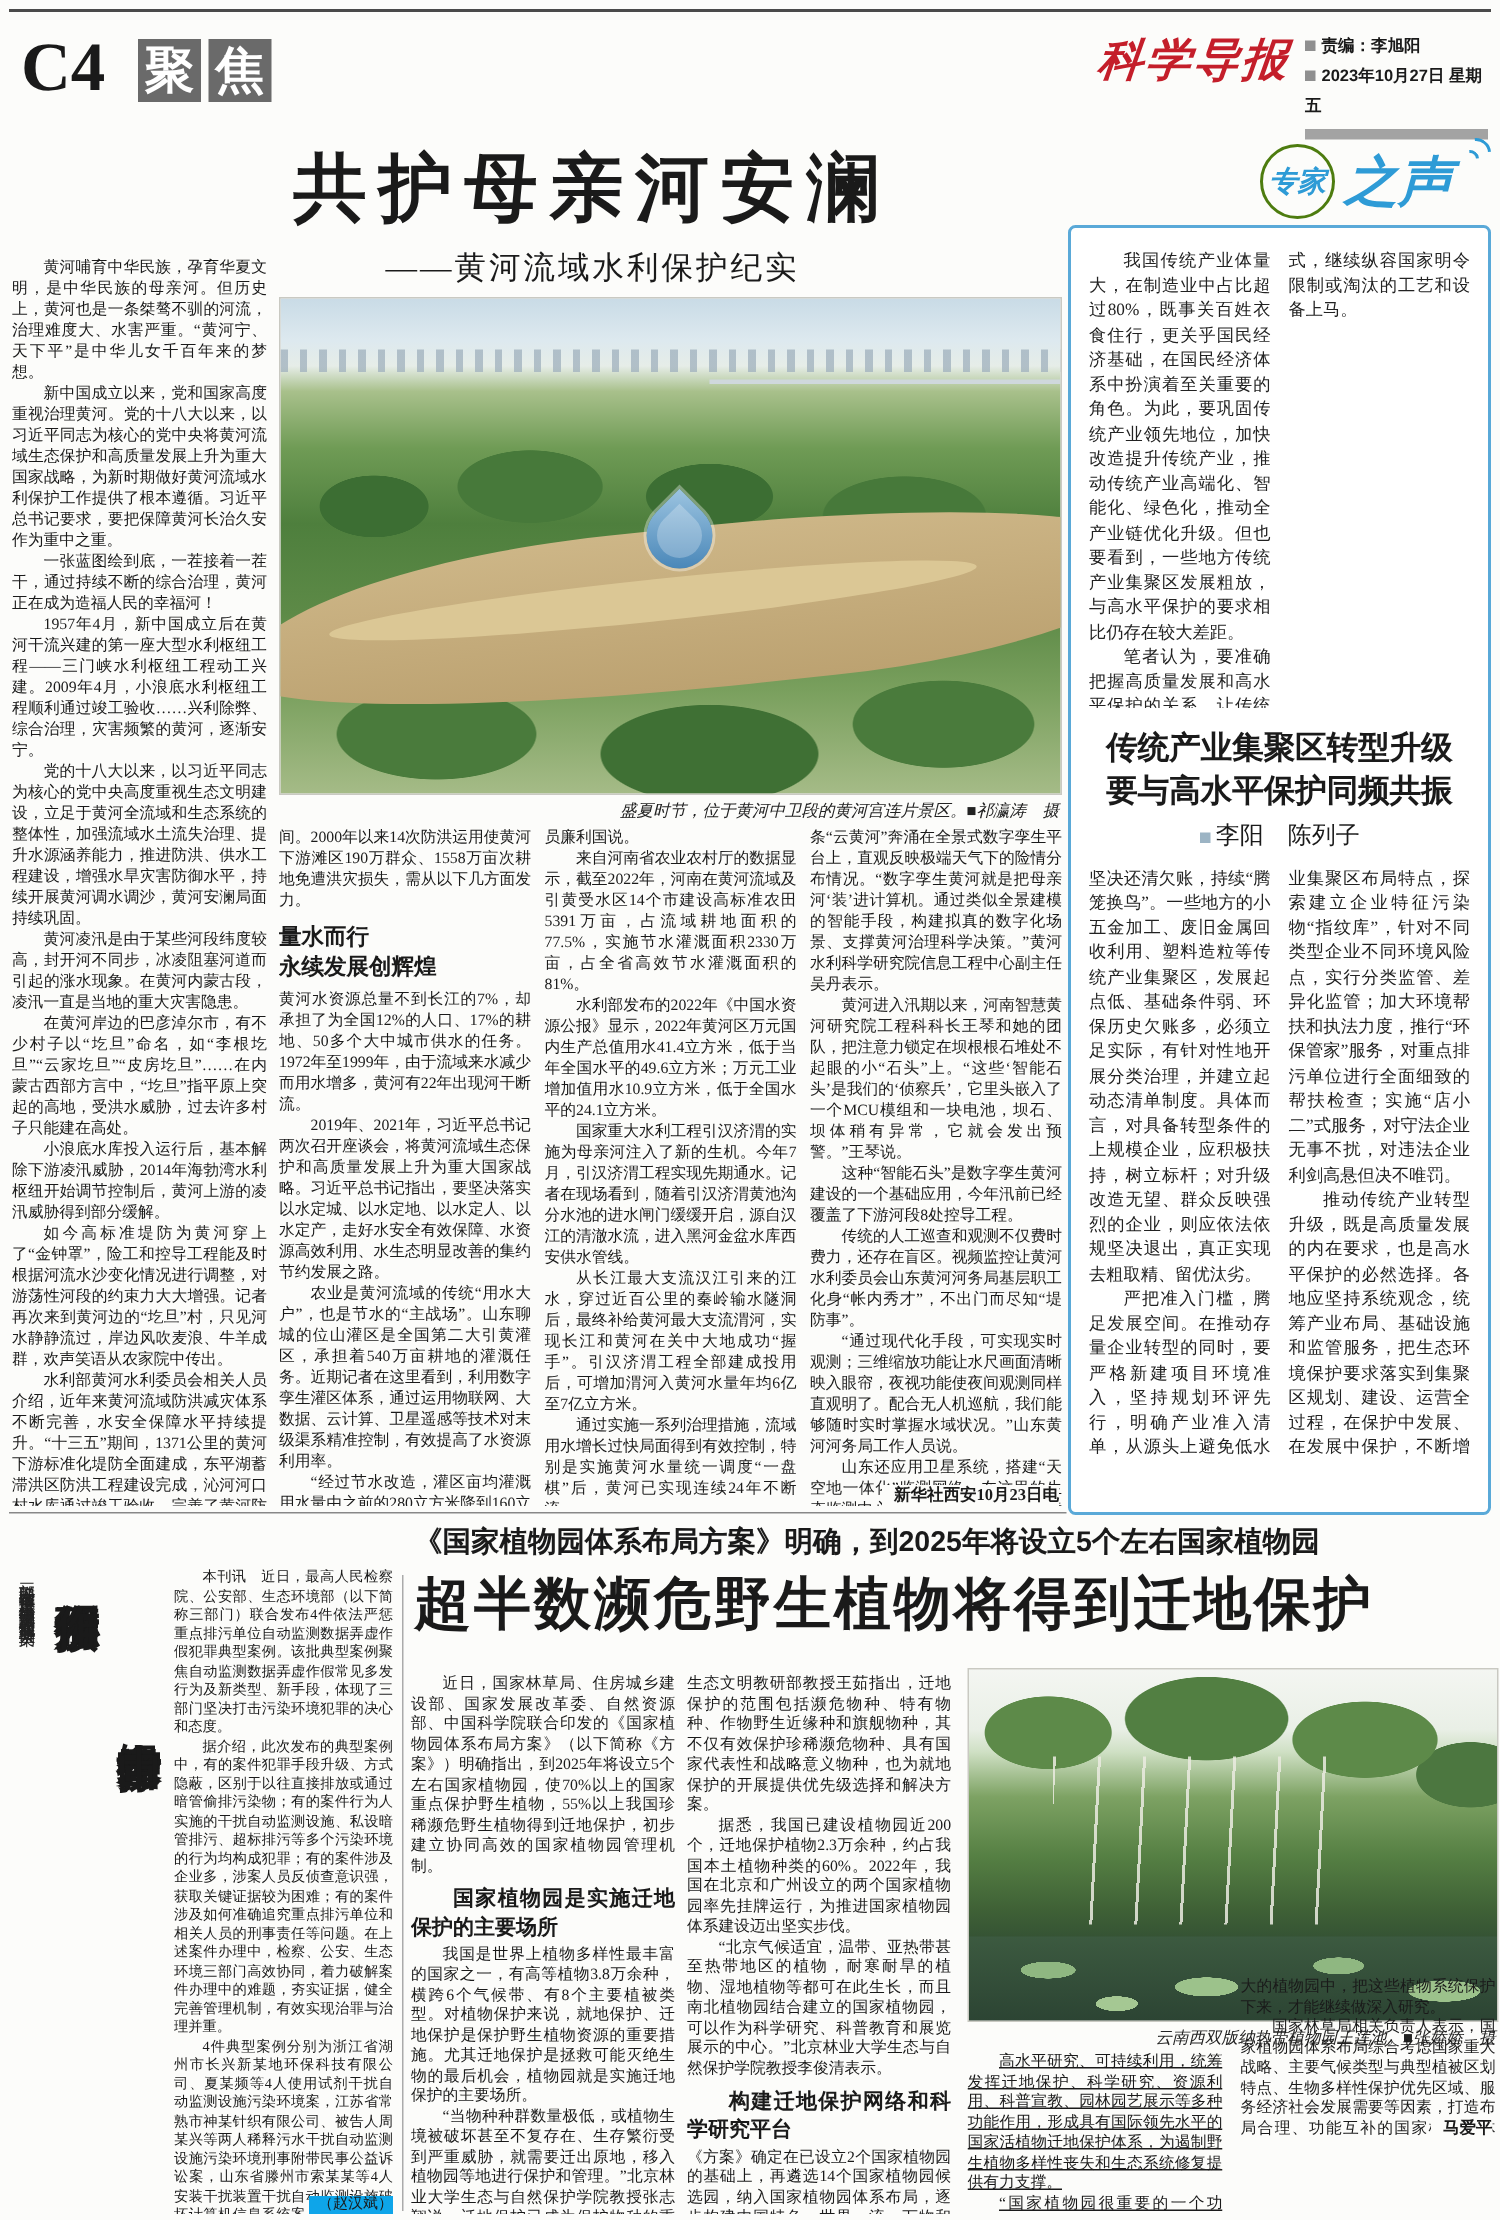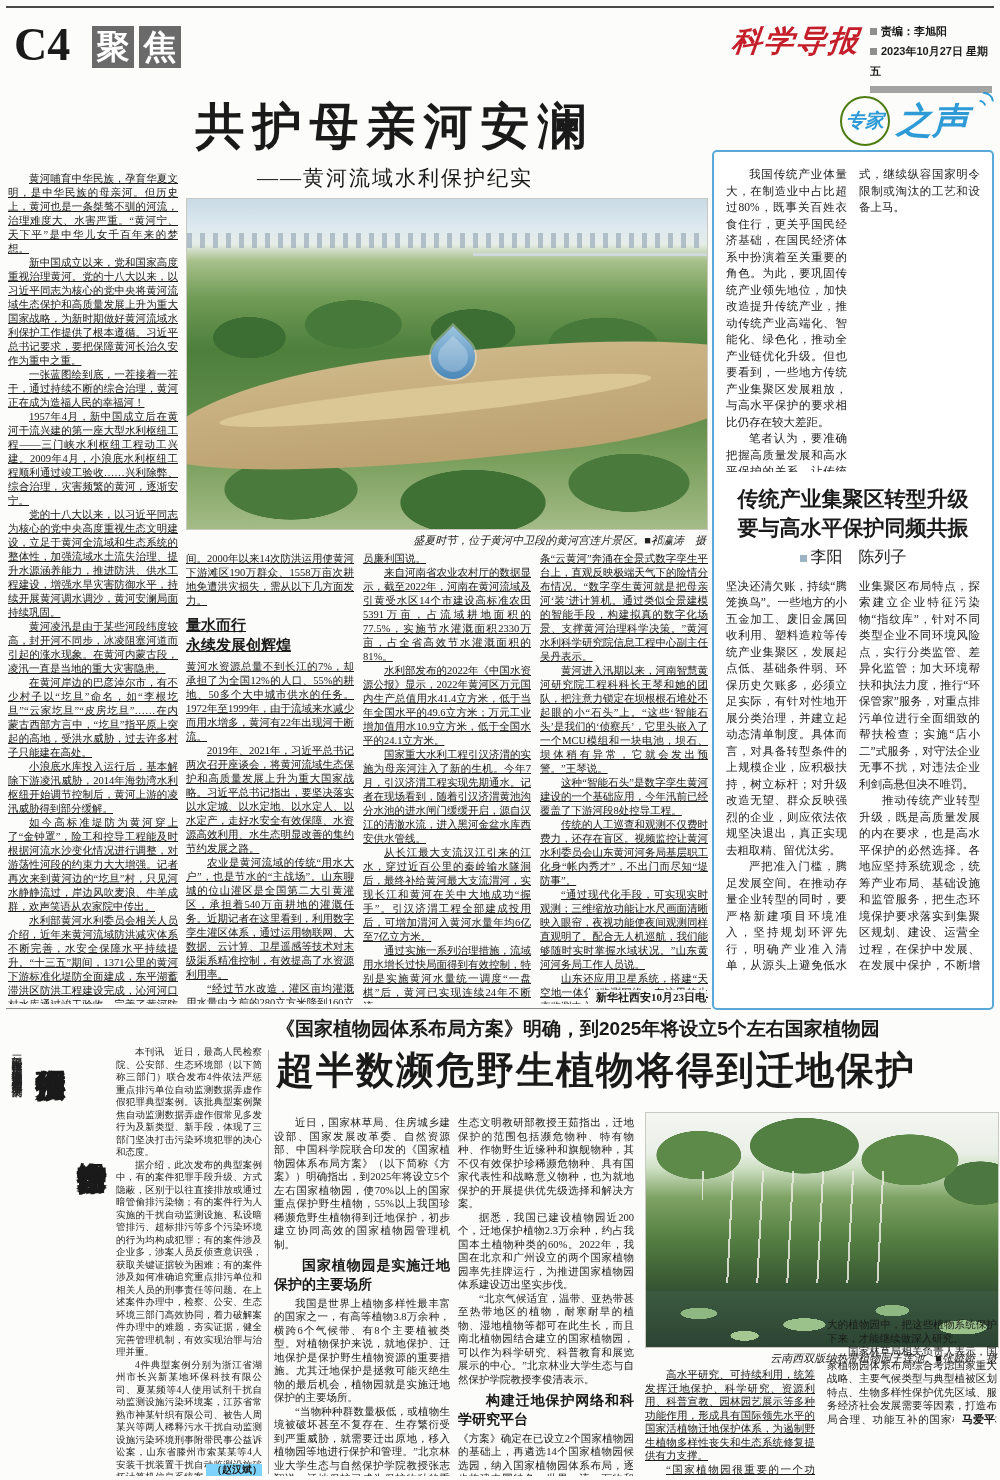--- a/index.html
+++ b/index.html
@@ -14,21 +14,21 @@
   .mast{position:absolute;right:140px;top:26px;color:#c41e2a;
         font:bold italic 30px/1 "Liberation Serif",serif;letter-spacing:2px;transform:skewX(-6deg);}
   .hinfo{position:absolute;right:8px;top:22px;width:122px;
          font:bold 11px/1.8 "Liberation Sans","DejaVu Sans",sans-serif;
          border-bottom:7px solid #a3a3a3;padding-bottom:5px;}
   .sq{display:inline-block;width:7px;height:7px;background:#8f8f8f;margin-right:4px;}
   
   .mhead{position:absolute;left:110px;top:100px;width:570px;text-align:center;}
   .mhead h1{margin:0;font:900 49px/1.1 "Liberation Sans","DejaVu Sans",sans-serif;letter-spacing:8px;}
   .mhead .sub{margin-top:12px;font:400 21px/1.2 "Liberation Serif",serif;letter-spacing:2px;}
-  .ncol{position:absolute;overflow:hidden;font-size:10.5px;line-height:14px;text-align:justify;text-decoration:underline;}
+  .ncol{position:absolute;overflow:hidden;font-size:10.5px;line-height:14px;text-align:justify;}
   .ncol p{margin:0;text-indent:2em;}
   .cont p:first-child{text-indent:0;}
   .subhead{font:bold 15px/1.35 "Liberation Sans","DejaVu Sans",sans-serif;margin:7px 0 4px;}
   .subhead div{text-indent:0;}
   .dateline{position:absolute;right:2px;bottom:0;background:#fcfcfa;padding-left:8px;
             font-weight:bold;font-size:11px;}
   .caption{position:absolute;text-align:right;font-style:italic;font-size:11px;color:#222;}
   
   .photo{position:absolute;overflow:hidden;border:1px solid #c9c9c2;}
   .photo-main{left:186px;top:198px;width:520px;height:330px;
@@ -103,21 +103,21 @@
   .vrule{position:absolute;left:268px;top:1050px;width:1px;height:424px;background:#aaa;}
   
   .law{position:absolute;left:8px;top:1046px;width:254px;height:430px;display:flex;gap:7px;}
   .vkicker{writing-mode:vertical-rl;text-orientation:upright;font-size:11px;line-height:18px;
     letter-spacing:1px;height:428px;color:#222;}
   .vhead{writing-mode:vertical-rl;text-orientation:upright;
     font:bold 30px/1.15 "Liberation Sans","DejaVu Sans",sans-serif;height:428px;}
   .vhead.second{margin-top:92px;height:336px;}
   .lbody{position:relative;flex:1;font-size:9.5px;line-height:12.5px;text-align:justify;overflow:hidden;}
   .lbody p{margin:0;text-indent:2em;}
-  .lbyline{position:absolute;right:0;bottom:0;background:#7dd3fc;font-weight:bold;font-size:10px;
+  .lbyline{position:absolute;right:0;bottom:0;background:#0ea5e9;font-weight:normal;font-size:10px;
     padding-left:6px;}
   
   .pkicker{position:absolute;left:276px;top:1018px;width:620px;
     font:bold 19px/1.2 "Liberation Sans","DejaVu Sans",sans-serif;}
   .pheadline{position:absolute;left:276px;top:1050px;width:680px;
     font:900 38px/1.1 "Liberation Serif","DejaVu Serif",serif;letter-spacing:2px;}
   .pcol{position:absolute;overflow:hidden;font-size:10.5px;line-height:13.5px;text-align:justify;}
   .pcol p{margin:0;text-indent:2em;}
   .pcol.cont p:first-child{text-indent:0;}
   .psub{font:bold 14px/1.35 "Liberation Sans","DejaVu Sans",sans-serif;margin:5px 0 3px;text-indent:2em;}
@@ -177,21 +177,21 @@
 
   <div class="ncol cont" style="left:186px;top:552px;width:168px;height:452px;">
     <div class="cont">
         <p>间。2000年以来14次防洪运用使黄河下游滩区190万群众、1558万亩次耕地免遭洪灾损失，需从以下几方面发力。</p>
       </div>
     <div class="subhead">
       <div>量水而行</div>
       <div>永续发展创辉煌</div>
     </div>
     <div>
-        <p>黄河水资源总量不到长江的7%，却承担了为全国12%的人口、55%的耕地、50多个大中城市供水的任务。1972年至1999年，由于流域来水减少而用水增多，黄河有22年出现河干断流。</p>
+        <p>黄河水资源总量不到长江的7%，却承担了为全国12%的人口、17%的耕地、50多个大中城市供水的任务。1972年至1999年，由于流域来水减少而用水增多，黄河有22年出现河干断流。</p>
         <p>2019年、2021年，习近平总书记两次召开座谈会，将黄河流域生态保护和高质量发展上升为重大国家战略。习近平总书记指出，要坚决落实以水定城、以水定地、以水定人、以水定产，走好水安全有效保障、水资源高效利用、水生态明显改善的集约节约发展之路。</p>
         <p>农业是黄河流域的传统“用水大户”，也是节水的“主战场”。山东聊城的位山灌区是全国第二大引黄灌区，承担着540万亩耕地的灌溉任务。近期记者在这里看到，利用数字孪生灌区体系，通过运用物联网、大数据、云计算、卫星遥感等技术对末级渠系精准控制，有效提高了水资源利用率。</p>
         <p>“经过节水改造，灌区亩均灌溉用水量由之前的280立方米降到160立方米左右。虽然用水量下降，但亩均粮食产量提高了50至100公斤。”山东省水利厅农村水利处工作人员说。</p>
       </div>
   </div>
 
   <div class="ncol cont" style="left:363px;top:552px;width:168px;height:452px;">
     <div class="cont">
         <p>员廉利国说。</p>
         <p>来自河南省农业农村厅的数据显示，截至2022年，河南在黄河流域及引黄受水区14个市建设高标准农田5391万亩，占流域耕地面积的77.5%，实施节水灌溉面积2330万亩，占全省高效节水灌溉面积的81%。</p>

